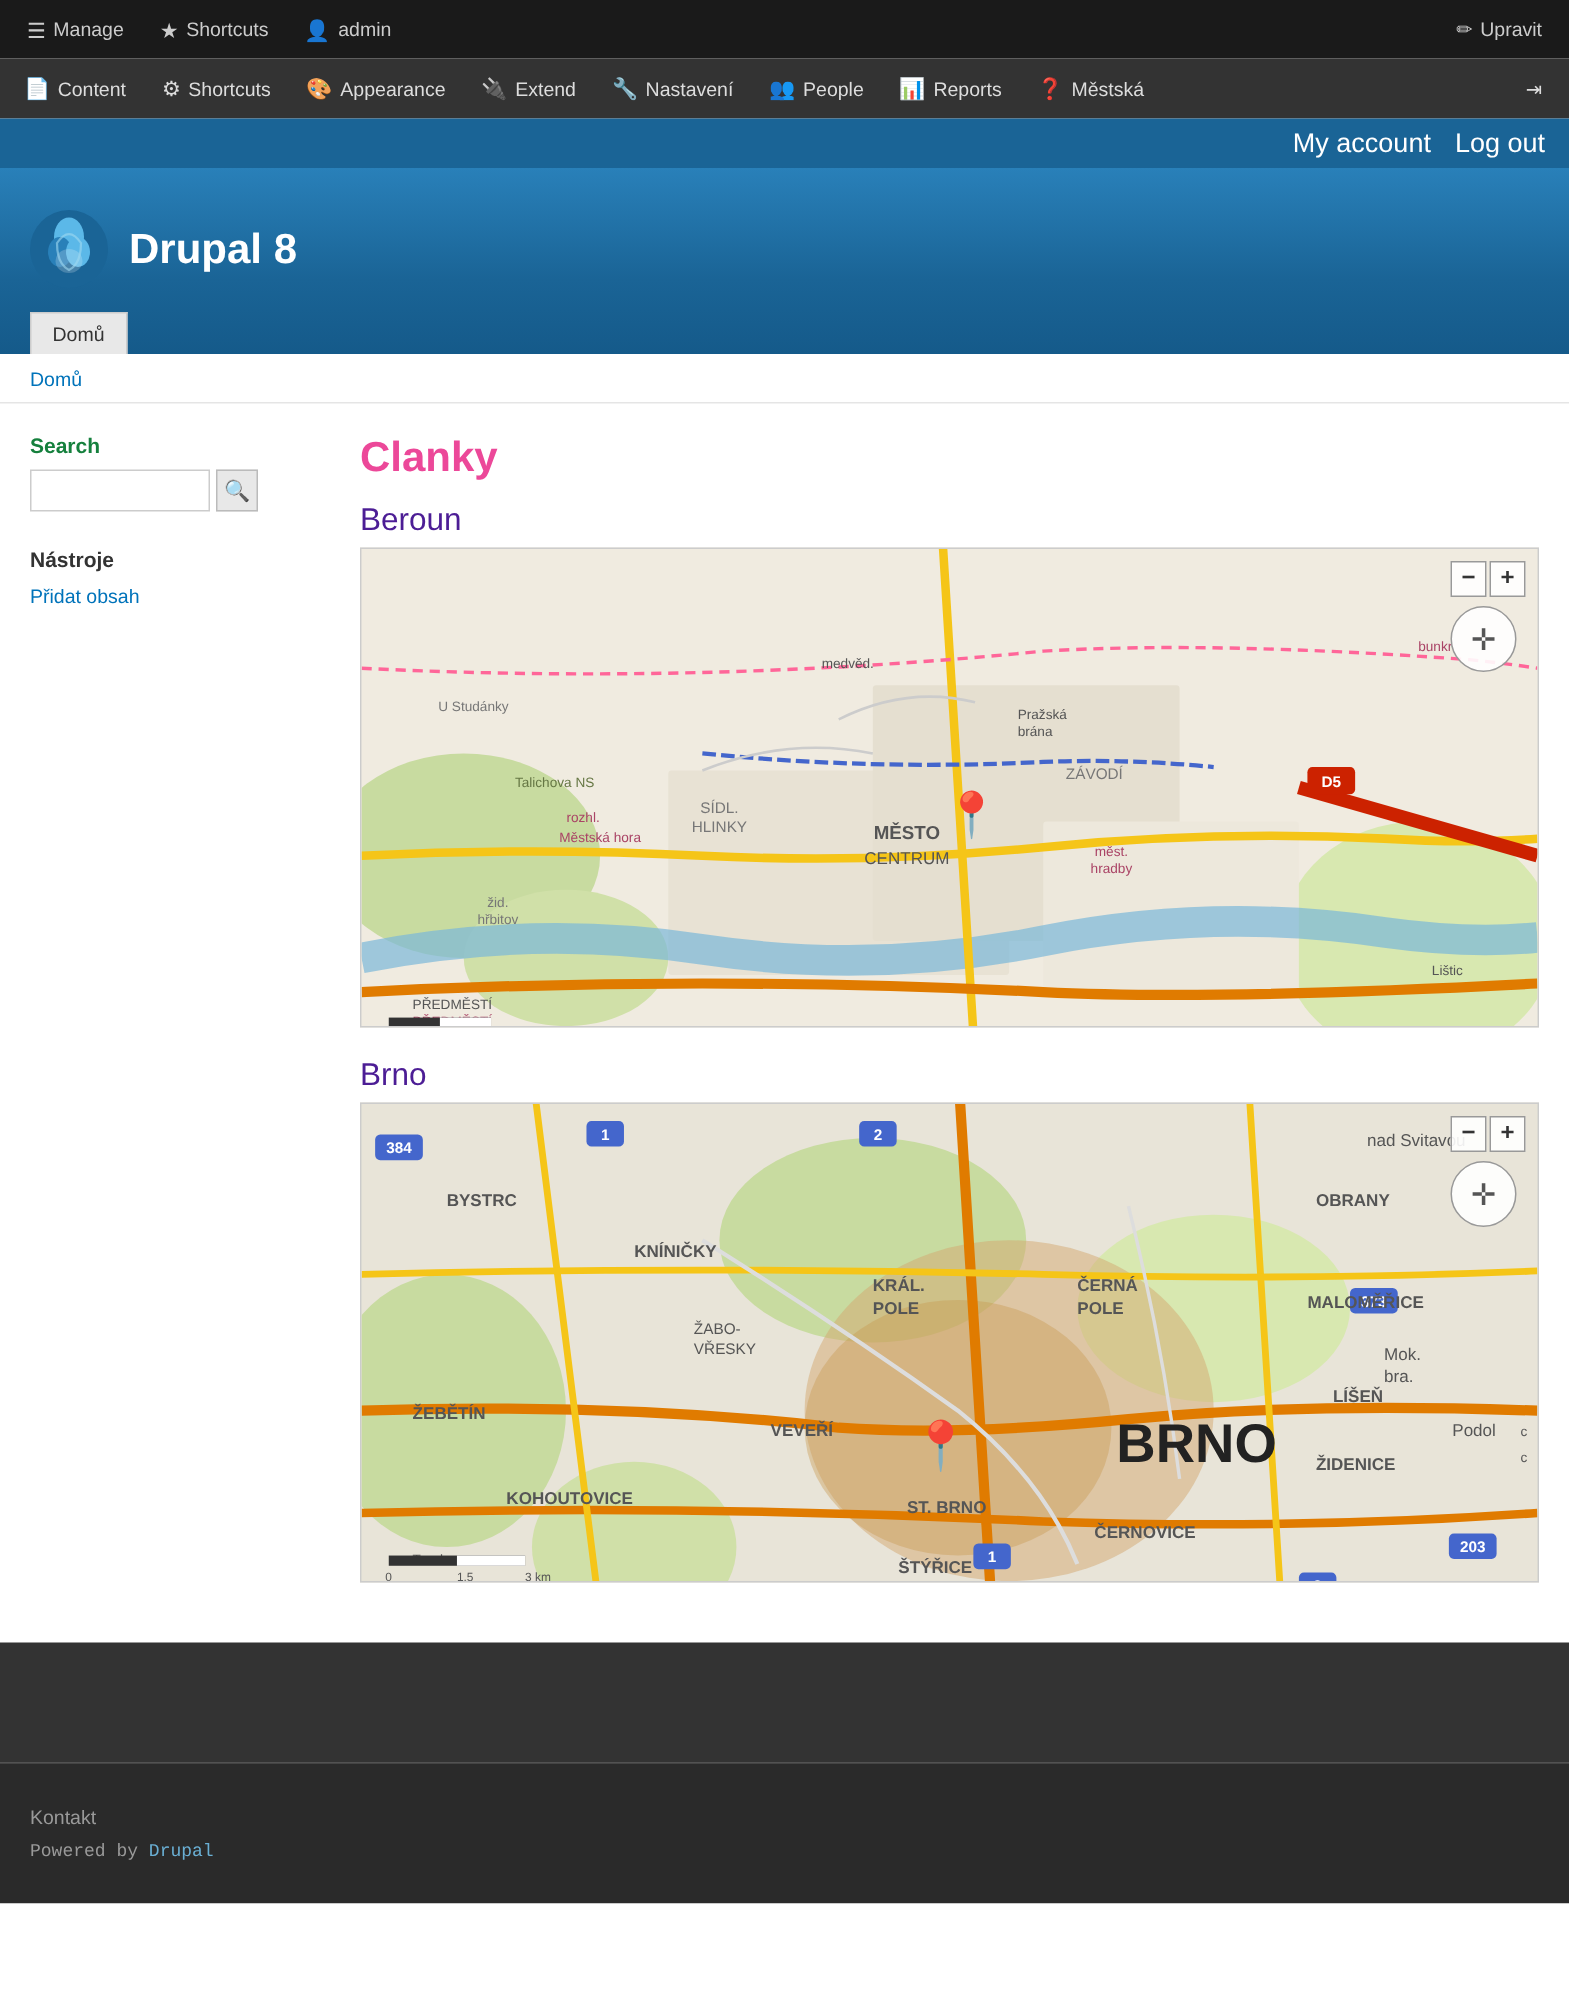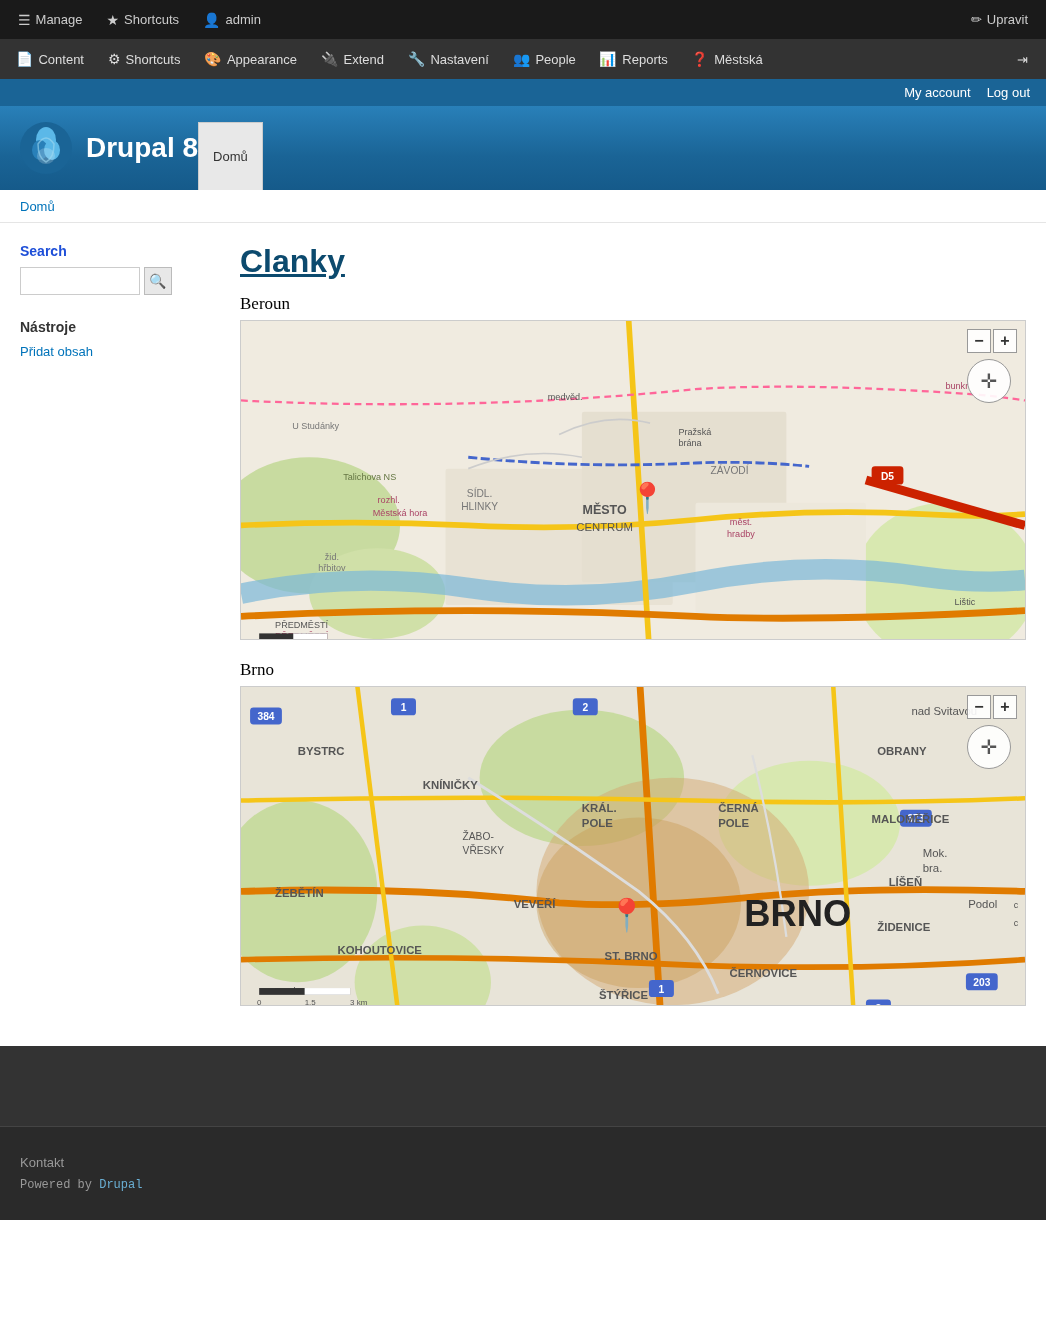--- a/index.html
+++ b/index.html
@@ -78,31 +78,31 @@
     .account-bar {
       background: #1a6496;
       display: flex;
       justify-content: flex-end;
       align-items: center;
       padding: 6px 16px;
       gap: 16px;
     }
     .account-bar a {
       color: #fff;
-      font-size: 13px;
+      font-size: 18px;
       text-decoration: none;
       cursor: pointer;
     }
 
     
     .site-header {
       background: linear-gradient(180deg, #2980b9 0%, #1a6496 60%, #155a8a 100%);
-      padding: 16px 20px 0 20px;
-      display: flex;
-      flex-direction: row;
+      padding: 28px 20px 0 20px;
+      display: flex;
+      flex-direction: column;
     }
     .site-brand {
       display: flex;
       align-items: center;
       gap: 14px;
       padding-bottom: 16px;
     }
     .drupal-logo {
       width: 52px;
       height: 52px;
@@ -149,21 +149,21 @@
     .sidebar {
       width: 200px;
       flex-shrink: 0;
     }
     .sidebar-block {
       margin-bottom: 20px;
     }
     .sidebar-block-title {
       font-size: 14px;
       font-weight: bold;
-      color: #1d4ed8;
+      color: #15803d;
       margin-bottom: 8px;
     }
     .search-form {
       display: flex;
       align-items: center;
       gap: 4px;
     }
     .search-input {
       border: 1px solid #ccc;
       padding: 4px 6px;
@@ -194,34 +194,32 @@
       font-size: 13px;
       text-decoration: none;
       cursor: pointer;
     }
 
     
     .main-content {
       flex: 1;
     }
     .page-title {
-      font-size: 32px;
+      font-size: 28px;
       font-weight: bold;
-      color: #0c4a6e;
+      color: #ec4899;
       margin-bottom: 14px;
-      text-decoration: underline;
     }
     .article-title {
-      color: #000000;
-      font-size: 17px;
+      color: #4c1d95;
+      font-size: 21px;
       text-decoration: none;
       display: block;
       margin-bottom: 6px;
       cursor: pointer;
-      font-family: Liberation Serif, serif;
     }
 
     
     .map-container {
       width: 100%;
       height: 320px;
       border: 1px solid #ccc;
       margin-bottom: 20px;
       position: relative;
       overflow: hidden;

